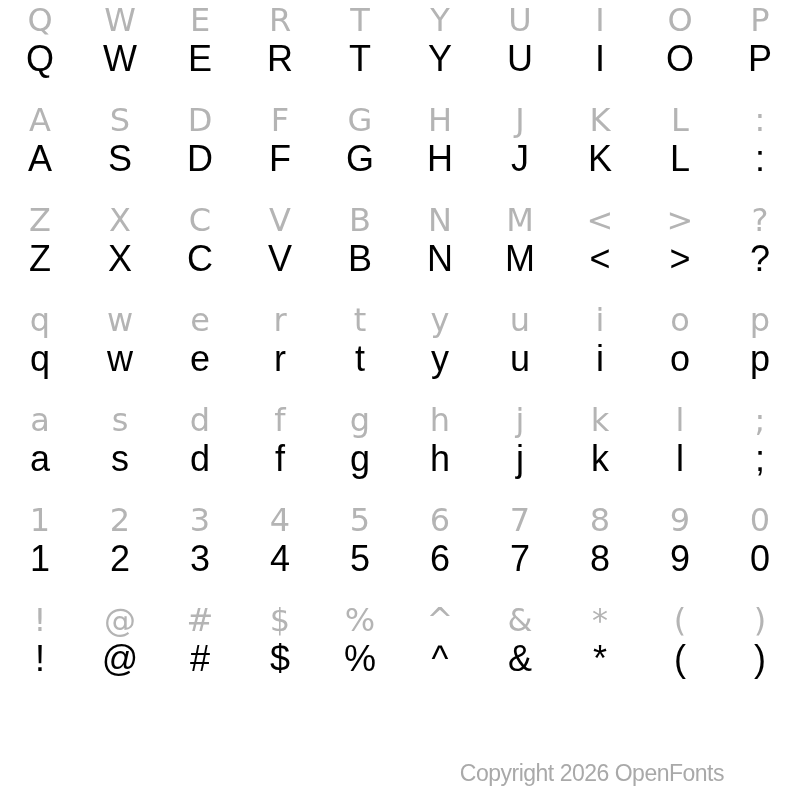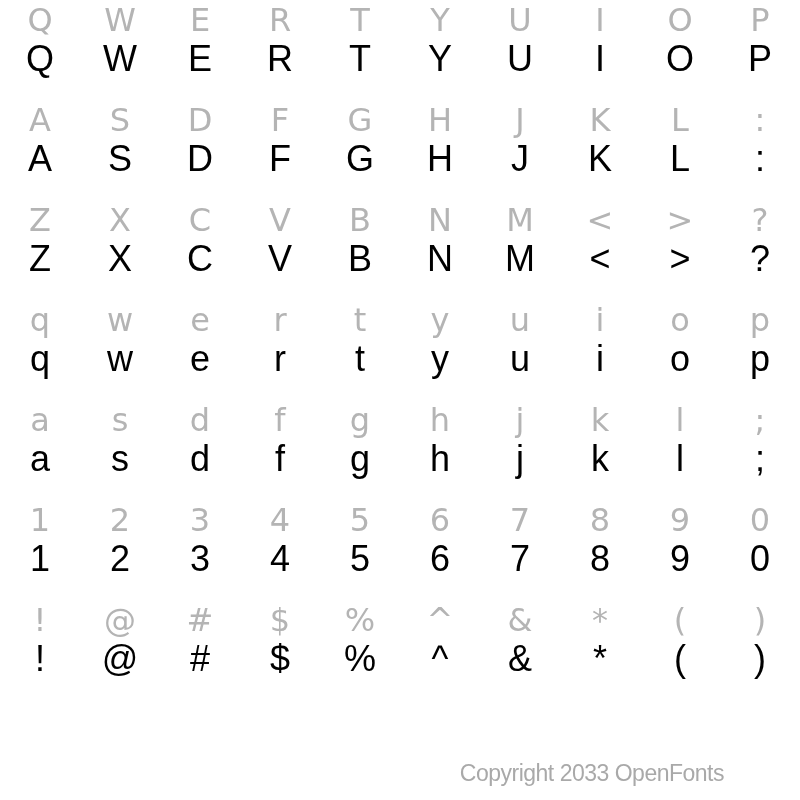--- a/index.html
+++ b/index.html
@@ -237,14 +237,14 @@
           <span class="cell">$</span>
           <span class="cell">%</span>
           <span class="cell">^</span>
           <span class="cell">&amp;</span>
           <span class="cell">*</span>
           <span class="cell">(</span>
           <span class="cell">)</span>
         </div>
       </div>
     </div>
-  <div class="copyright" style="color: rgb(169, 169, 169);">Copyright 2033 OpenFonts</div>
+  <div class="copyright" style="color: rgb(169, 169, 169);">Copyright 2026 OpenFonts</div>
 </div>
 
 </body></html>

